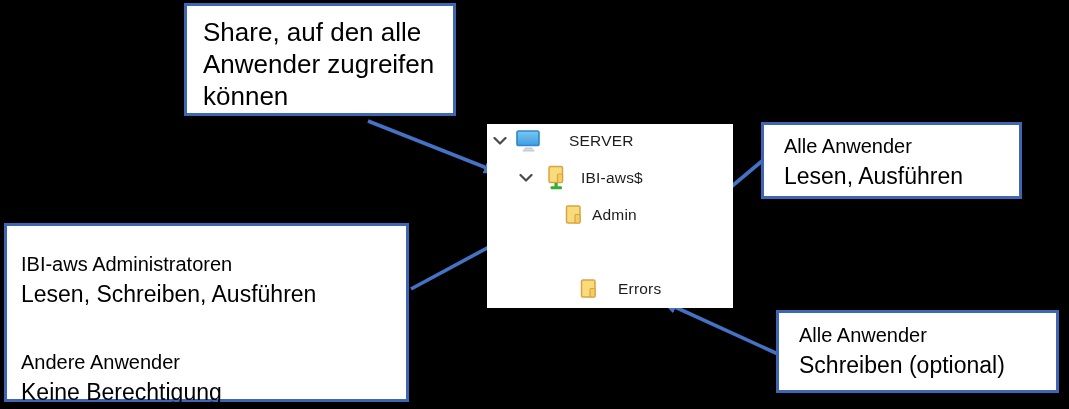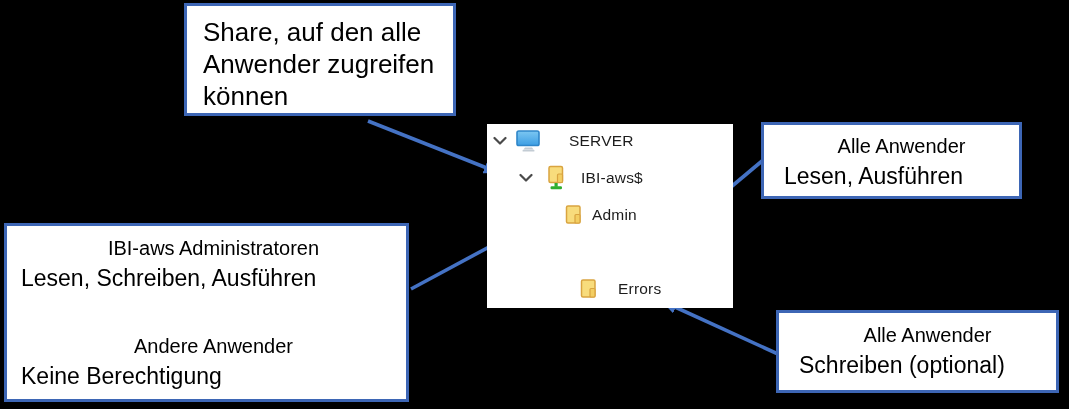--- a/index.html
+++ b/index.html
@@ -6,26 +6,26 @@
   .stage{
     position:relative;width:1069px;height:409px;background:#000;overflow:hidden;
     font-family:"Liberation Sans","DejaVu Sans",sans-serif;
   }
   
   .callout{
     position:absolute;background:#fff;border:3px solid #3d66b5;box-sizing:border-box;
     color:#000;
   }
   .co-line{white-space:nowrap;}
-  .sm{font-size:20px;line-height:26px;text-align:center;}
+  .sm{font-size:20px;line-height:26px;}
   .lg{font-size:23px;line-height:35px;}
   .gap{height:37px;}
   #box-share{left:184px;top:3px;width:272px;height:113px;padding:10px 0 0 16px;}
   #box-share .co-line{font-size:26px;line-height:32px;}
-  #box-admin{left:4px;top:223px;width:405px;height:179px;padding:9px 0 0 14px;}
+  #box-admin{left:4px;top:223px;width:405px;height:179px;padding:25px 0 0 14px;}
   #box-client{left:761px;top:122px;width:261px;height:77px;padding:8px 0 0 20px;}
   #box-errors{left:776px;top:310px;width:283px;height:83px;padding:9px 0 0 20px;}
   
   .arrows{position:absolute;left:0;top:0;width:1069px;height:409px;pointer-events:none;}
   
   .treepanel{
     position:absolute;left:487px;top:124px;width:246px;height:184px;background:#fff;
   }
   .trow{position:absolute;left:0;height:30px;width:100%;}
   .trow > *{position:absolute;top:50%;transform:translateY(-50%);}

